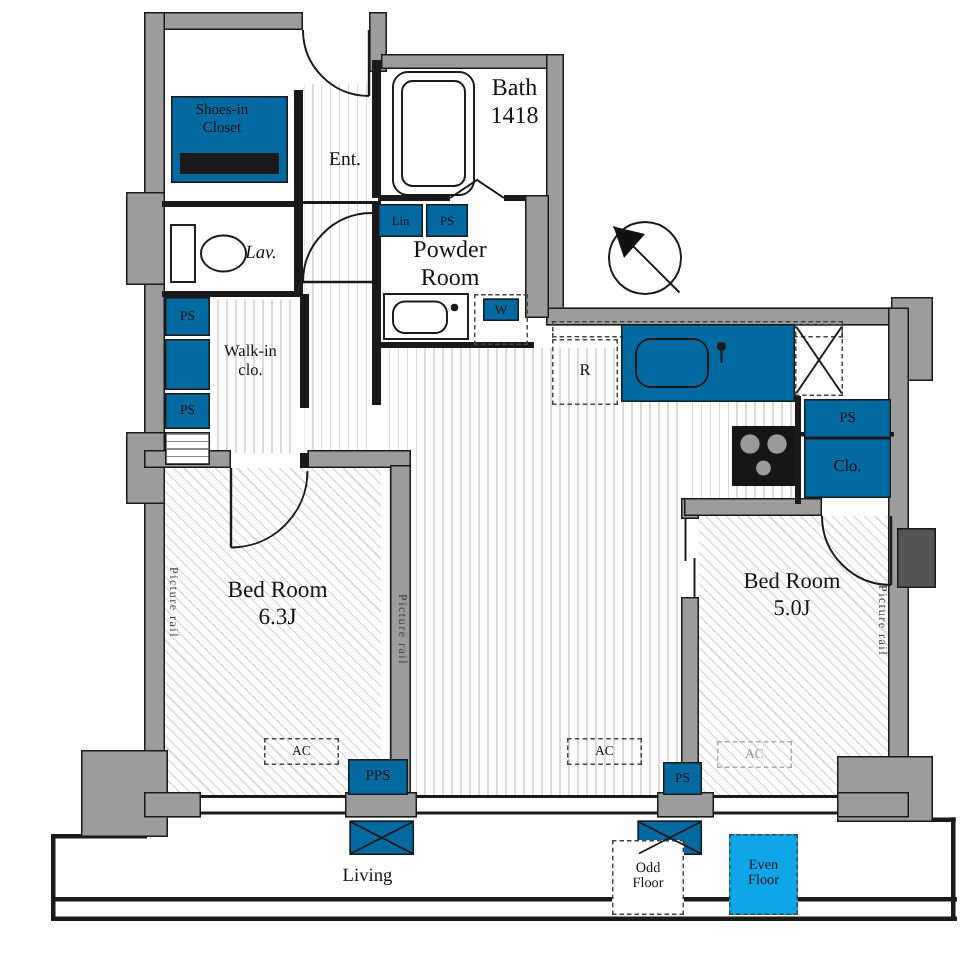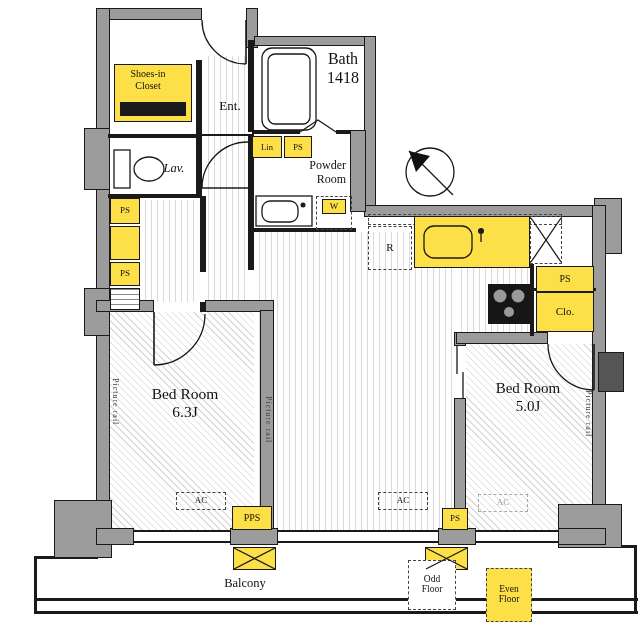--- a/index.html
+++ b/index.html
@@ -2,21 +2,21 @@
 <html><head>
 <meta charset="utf-8">
 <style>
   html,body{margin:0;padding:0;background:#fff;}
   #plan{position:relative;width:642px;height:640px;background:#fff;overflow:hidden;
         font-family:"Liberation Serif",serif;color:#111;}
   .abs{position:absolute;box-sizing:border-box;}
   .w{position:absolute;box-sizing:border-box;background:#9c9c9c;border:1px solid #1a1a1a;}
   .duct{background:#555;}
   .tw{position:absolute;background:#1a1a1a;}
-  .box{position:absolute;box-sizing:border-box;background:#fde047;border:1.2px solid #1a1a1a;}
+  .box{position:absolute;box-sizing:border-box;background:#0369a1;border:1.2px solid #1a1a1a;}
   .thin{border-width:1px;}
   .dashed{position:absolute;box-sizing:border-box;border:1px dashed #444;background:transparent;}
   .cell{display:flex;align-items:center;justify-content:center;text-align:center;line-height:1.05;white-space:pre-line;}
   .win{position:absolute;box-sizing:border-box;background:#fff;border-top:2px solid #1a1a1a;border-bottom:2px solid #1a1a1a;}
   .ln{position:absolute;background:#1a1a1a;}
   .floor-v{position:absolute;background:repeating-linear-gradient(90deg,#fff 0 5px,#dadada 5px 6px);}
   .floor-d{position:absolute;background:repeating-linear-gradient(45deg,#fff 0 4px,#dddddd 4px 5px);}
   .shelf{background:repeating-linear-gradient(0deg,#fff 0 4px,#8a8a8a 4px 5px);}
   .lbl{position:absolute;white-space:pre-line;text-align:center;line-height:1.18;color:#111;}
   .vlbl{position:absolute;writing-mode:vertical-rl;font-size:8px;letter-spacing:1px;color:#444;}
@@ -104,36 +104,38 @@
   <div class="box thin cell" style="left:536px;top:292px;width:58px;height:40px;font-size:11px;">Clo.</div>
   <div class="box thin cell" style="left:232px;top:506px;width:40px;height:24px;font-size:10px;">PPS</div>
   <div class="box thin cell" style="left:442px;top:508px;width:26px;height:22px;font-size:9px;">PS</div>
   <div class="dashed cell" style="left:176px;top:492px;width:50px;height:18px;font-size:9px;">AC</div>
   <div class="dashed cell" style="left:378px;top:492px;width:50px;height:18px;font-size:9px;">AC</div>
   <div class="dashed cell" style="left:478px;top:494px;width:50px;height:18px;font-size:9px;color:#999;border-color:#aaa;">AC</div>
   <div class="box thin" style="left:233px;top:547px;width:43px;height:23px;"></div>
   <div class="box thin" style="left:425px;top:547px;width:43px;height:23px;"></div>
   <div class="dashed cell" style="left:408px;top:560px;width:48px;height:50px;font-size:9.5px;background:#fff;">Odd
 Floor</div>
-  <div class="dashed cell" style="left:486px;top:568px;width:46px;height:54px;font-size:9.5px;background:#fde047;text-align:center;">Even
+  <div class="dashed cell" style="left:486px;top:556px;width:46px;height:54px;font-size:9.5px;background:#0ea5e9;text-align:center;">Even
 Floor</div>
 
   <div class="lbl" style="left:116px;top:68px;width:64px;font-size:10px;">Shoes-in
 Closet</div>
   <div class="lbl" style="left:206px;top:98px;width:48px;font-size:13px;">Ent.</div>
   <div class="lbl" style="left:318px;top:50px;width:50px;font-size:16px;">Bath
 1418</div>
   <div class="lbl" style="left:152px;top:161px;width:44px;font-size:12.5px;font-style:italic;">Lav.</div>
-  <div class="lbl" style="left:254px;top:158px;width:92px;font-size:12px;text-align:right;">Powder
+  <div class="lbl" style="left:254px;top:158px;width:92px;font-size:16px;">Powder
 Room</div>
+  <div class="lbl" style="left:132px;top:228px;width:70px;font-size:11px;">Walk-in
+clo.</div>
   <div class="lbl" style="left:125px;top:385px;width:120px;font-size:15.5px;">Bed Room
 6.3J</div>
   <div class="lbl" style="left:468px;top:380px;width:120px;font-size:15px;">Bed Room
 5.0J</div>
-  <div class="lbl" style="left:198px;top:576px;width:94px;font-size:12.5px;">Balcony</div>
+  <div class="lbl" style="left:198px;top:576px;width:94px;font-size:12.5px;">Living</div>
   <div class="vlbl" style="left:111px;top:378px;height:90px;">Picture rail</div>
   <div class="vlbl" style="left:264px;top:396px;height:90px;">Picture rail</div>
   <div class="vlbl" style="left:584px;top:390px;height:90px;">Picture rail</div>
 
   <svg class="ov" width="642" height="640" viewBox="0 0 642 640">
     <g stroke="#1a1a1a" stroke-width="1.3" fill="none">
       <path d="M202,20 A44,44 0 0 0 246,64"></path>
       <line x1="246" y1="20" x2="246" y2="64" stroke-width="1.6"></line>
       <path d="M248,142 A46,46 0 0 0 202,188"></path>
       <line x1="202" y1="188" x2="248" y2="188" stroke-width="1.6"></line>

